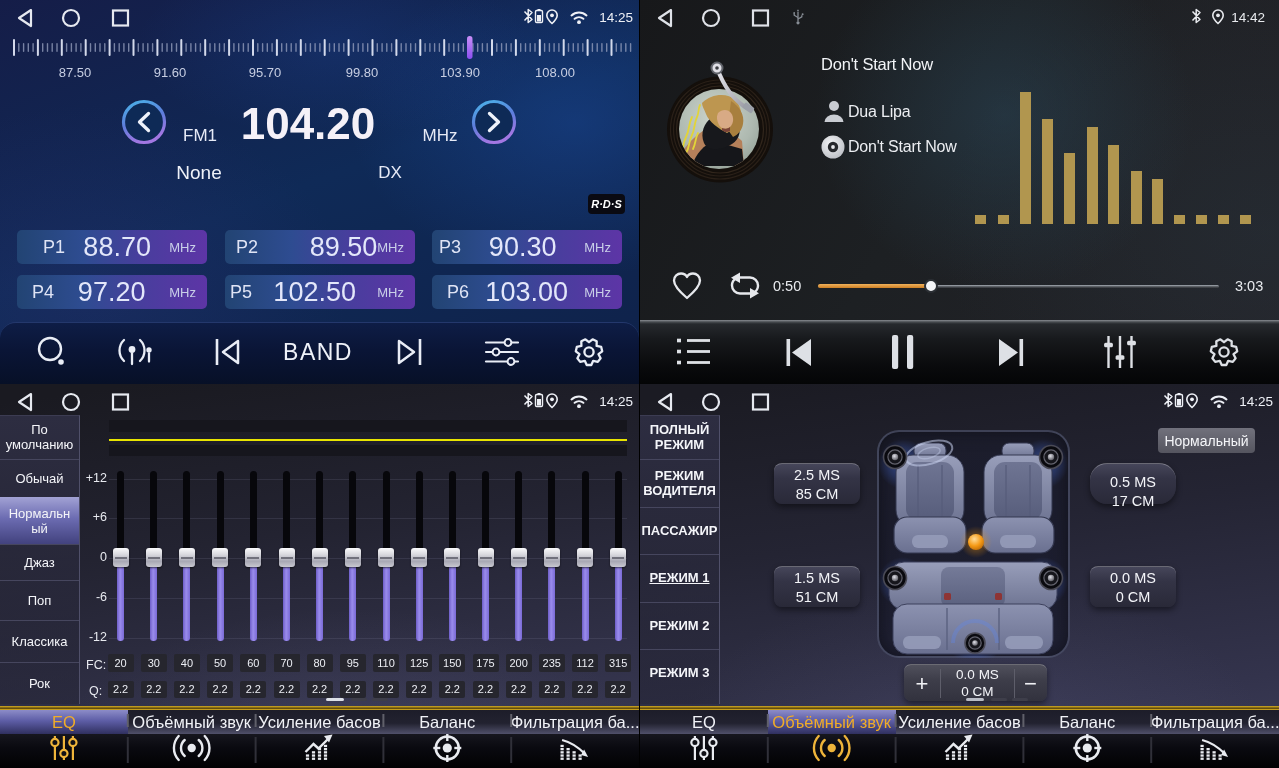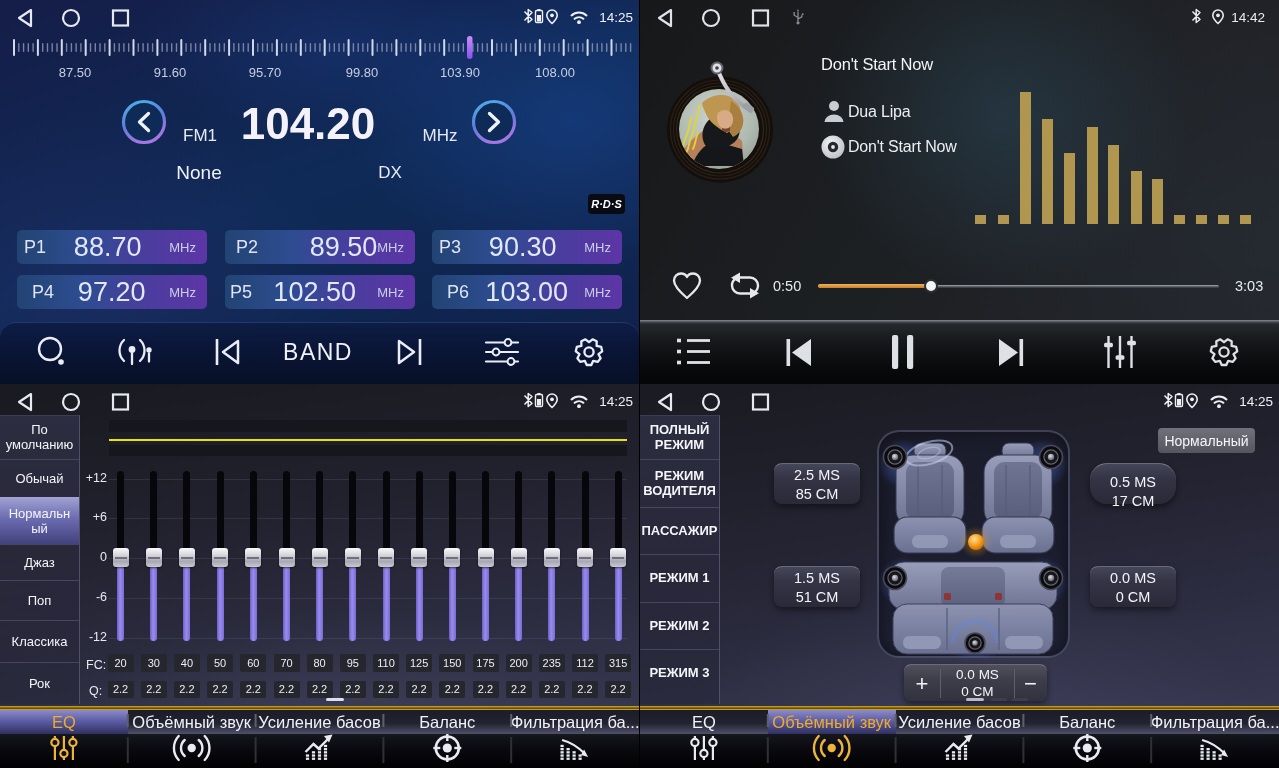--- a/index.html
+++ b/index.html
@@ -199,21 +199,21 @@
         <circle cx="0" cy="0" r="20.5" fill="#0e2a56" stroke="url(#rg494)" stroke-width="3.2"></circle>
         <path d="M-4.5,-8.5 L4.5,0 L-4.5,8.5" fill="none" stroke="#eef2fa" stroke-width="3.3" stroke-linecap="round" stroke-linejoin="round"></path>
       </svg>
       <div class="abs ctr" style="left:170px;top:126px;width:60px;height:20px;font-size:17px;color:#e6eaf6;">FM1</div>
       <div class="abs ctr" style="left:410px;top:126px;width:60px;height:20px;font-size:17px;color:#e6eaf6;">MHz</div>
       <div class="abs ctr" style="left:208px;top:101px;width:200px;height:46px;font-size:44px;font-weight:bold;color:#f5f1f8;letter-spacing:0;">104.20</div>
       <div class="abs ctr" style="left:159px;top:163px;width:80px;height:20px;font-size:19px;color:#eef1f8;">None</div>
       <div class="abs ctr" style="left:360px;top:164px;width:60px;height:18px;font-size:17px;color:#e6eaf6;">DX</div>
       <div class="abs ctr" style="left:588px;top:194px;width:37px;height:20px;background:#0a0a12;border-radius:4px;color:#fff;font-size:11px;font-weight:bold;font-style:italic;">R·D·S</div>
       <div class="abs" style="left:17px;top:230px;width:190px;height:34px;border-radius:5px;background:linear-gradient(90deg,#224473 0%,#2e4c91 35%,#4a3d9e 68%,#5d35a6 100%);display:flex;align-items:center;">
-        <span style="font-size:18px;color:#dfe4f5;margin-left:7px;">P1</span>
+        <span style="font-size:18px;color:#dfe4f5;margin-left:26px;">P1</span>
         <span style="font-size:27px;color:#e3e7fa;flex:1;text-align:center;">88.70</span>
         <span style="font-size:13px;color:#c9cfe8;margin-right:11px;">MHz</span>
       </div>
       <div class="abs" style="left:225px;top:230px;width:190px;height:34px;border-radius:5px;background:linear-gradient(90deg,#224473 0%,#2e4c91 35%,#4a3d9e 68%,#5d35a6 100%);display:flex;align-items:center;">
         <span style="font-size:18px;color:#dfe4f5;margin-left:11px;">P2</span>
         <span style="font-size:27px;color:#e3e7fa;flex:1;text-align:right;">89.50</span>
         <span style="font-size:13px;color:#c9cfe8;margin-right:11px;">MHz</span>
       </div>
       <div class="abs" style="left:432px;top:230px;width:190px;height:34px;border-radius:5px;background:linear-gradient(90deg,#224473 0%,#2e4c91 35%,#4a3d9e 68%,#5d35a6 100%);display:flex;align-items:center;">
         <span style="font-size:18px;color:#dfe4f5;margin-left:7px;">P3</span>
@@ -652,21 +652,21 @@
         <circle cx="59" cy="16.2" r="1.9" fill="#eef0f6"></circle>
         <text x="113" y="15.5" text-anchor="end" font-size="13.5" fill="#eef0f6" font-family="Liberation Sans">14:25</text>
       </svg>
       <div class="abs" style="left:0;top:31px;width:80px;height:289px;background:linear-gradient(180deg,#2d2d41 0,#23233466 100%);border-right:1.5px solid #50506a;border-top:1px solid #3c3c52;"></div>
       <div class="abs ctr" style="left:0;top:31px;width:79px;height:44px;font-size:13px;font-weight:bold;color:#f4f5f9;line-height:15px;">ПОЛНЫЙ<br>РЕЖИМ</div>
       <div class="abs" style="left:0;top:75px;width:79px;height:1px;background:#46465e;"></div>
       <div class="abs ctr" style="left:0;top:75px;width:79px;height:47.5px;font-size:13px;font-weight:bold;color:#f4f5f9;line-height:15px;">РЕЖИМ<br>ВОДИТЕЛЯ</div>
       <div class="abs" style="left:0;top:122.5px;width:79px;height:1px;background:#46465e;"></div>
       <div class="abs ctr" style="left:0;top:122.5px;width:79px;height:47.5px;font-size:13px;font-weight:bold;color:#f4f5f9;line-height:15px;">ПАССАЖИР</div>
       <div class="abs" style="left:0;top:170px;width:79px;height:1px;background:#46465e;"></div>
-      <div class="abs ctr" style="left:0;top:170px;width:79px;height:47.5px;font-size:13px;font-weight:bold;color:#f4f5f9;line-height:15px;">РЕЖИМ 1</div>
+      <div class="abs ctr" style="left:0;top:170px;width:79px;height:47.5px;font-size:13px;font-weight:bold;color:#f4f5f9;line-height:15px;text-decoration:underline;">РЕЖИМ 1</div>
       <div class="abs" style="left:0;top:217.5px;width:79px;height:1px;background:#46465e;"></div>
       <div class="abs ctr" style="left:0;top:217.5px;width:79px;height:47.5px;font-size:13px;font-weight:bold;color:#f4f5f9;line-height:15px;">РЕЖИМ 2</div>
       <div class="abs" style="left:0;top:265px;width:79px;height:1px;background:#46465e;"></div>
       <div class="abs ctr" style="left:0;top:265px;width:79px;height:47.5px;font-size:13px;font-weight:bold;color:#f4f5f9;line-height:15px;">РЕЖИМ 3</div>
       <div class="abs ctr" style="left:518px;top:44px;width:97px;height:25px;border-radius:4px;
 background:linear-gradient(180deg,#71717c,#55555f);color:#f5f6f9;font-size:14px;">Нормальный</div>
       <div class="abs" style="left:237px;top:46px;width:193px;height:228px;border-radius:22px;
 background:linear-gradient(180deg,rgba(26,28,46,.55),rgba(16,18,34,.55));
 border:2px solid rgba(145,155,190,.32);box-shadow:inset 0 0 18px rgba(0,0,0,.45);"></div>
 <svg class="abs" style="left:237px;top:46px" width="193" height="228" viewBox="0 0 193 228">

